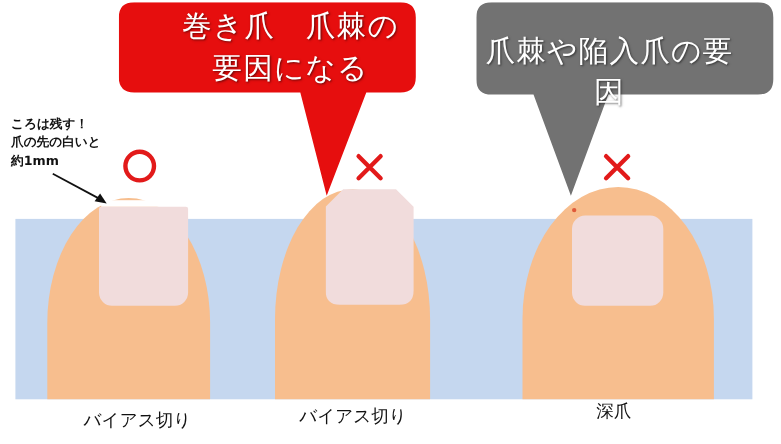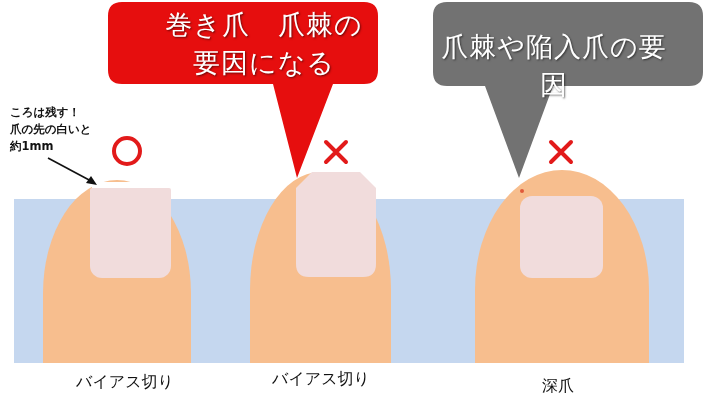--- a/index.html
+++ b/index.html
@@ -61,13 +61,13 @@
 
 <svg class="abs" style="left:433px; top:2px;" width="272" height="178" viewBox="0 0 272 178">
   <path d="M14 0 L256 0 Q270 0 270 14 L270 70 Q270 84 256 84 L120 84 L86 176 L52 84 L14 84 Q0 84 0 70 L0 14 Q0 0 14 0 Z" fill="#727272"></path>
 </svg>
 <div class="abs bubble-text" style="left:433px; top:28px; width:242px;">
   <div>爪棘や陥入爪の要因</div>
 </div>
 
 <div class="abs label" style="left:76px; top:372px;">バイアス切り</div>
 <div class="abs label" style="left:272px; top:369px;">バイアス切り</div>
-<div class="abs label" style="left:542px; top:376px;font-family:Liberation Mono, monospace;">深爪</div>
+<div class="abs label" style="left:542px; top:364px;font-family:Liberation Mono, monospace;">深爪</div>
 
 </body></html>

